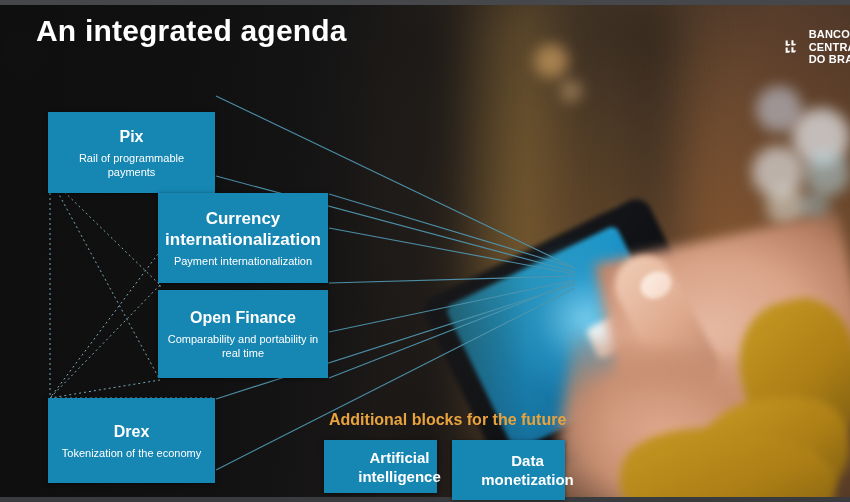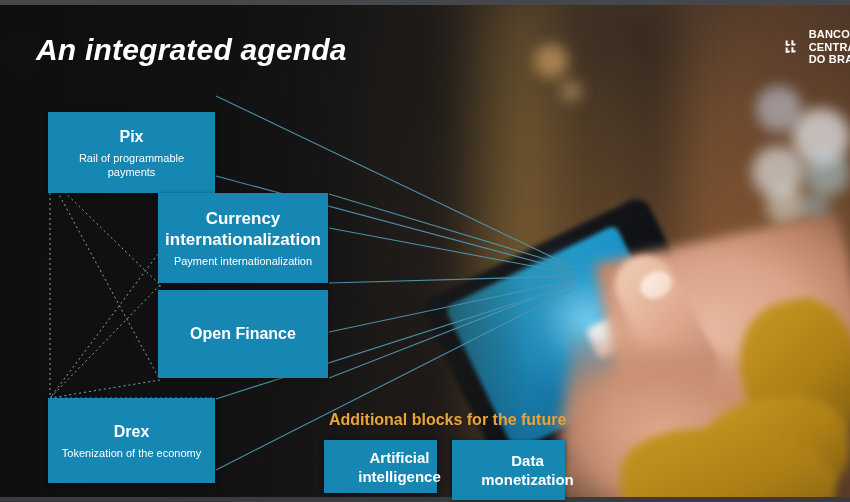--- a/index.html
+++ b/index.html
@@ -98,22 +98,22 @@
       rgba(22,20,19,0) 72%);
   }
   .top-bar{ position:absolute; left:0; right:0; top:0; height:5px; background:#46474a; }
   .bottom-bar{ position:absolute; left:0; right:0; bottom:0; height:5px; background:#3a3b3e; }
 
   
   #links{ position:absolute; inset:0; }
 
   
   .title{
-    position:absolute; left:36px; top:33px;
-    font-size:30px; font-weight:bold; color:#ffffff; letter-spacing:.2px;font-style:italic;
+    position:absolute; left:36px; top:14px;
+    font-size:30px; font-weight:bold; color:#ffffff; letter-spacing:.2px;
   }
   .subtitle{
     position:absolute; left:37px; top:54px;
     font-size:16px; color:#f0f0f0;
   }
 
   .logo{
     position:absolute; left:738px; top:28px;
     display:flex; align-items:center; gap:7px;margin-left:47px;
   }
@@ -241,20 +241,21 @@
     <div class="b-sub">Rail of programmable payments</div>
   </div>
 
   <div class="block" id="block-cur">
     <div class="b-title">Currency internationalization</div>
     <div class="b-sub">Payment internationalization</div>
   </div>
 
   <div class="block" id="block-open">
     <div class="b-title">Open Finance</div>
+    <div class="b-sub">Comparability and portability in real time</div>
   </div>
 
   <div class="block" id="block-drex">
     <div class="b-title">Drex</div>
     <div class="b-sub">Tokenization of the economy</div>
   </div>
 
   <div class="future-label">Additional blocks for the future</div>
   <div class="fblock" id="block-ai">Artificial intelligence</div>
   <div class="fblock" id="block-data">Data monetization</div>

